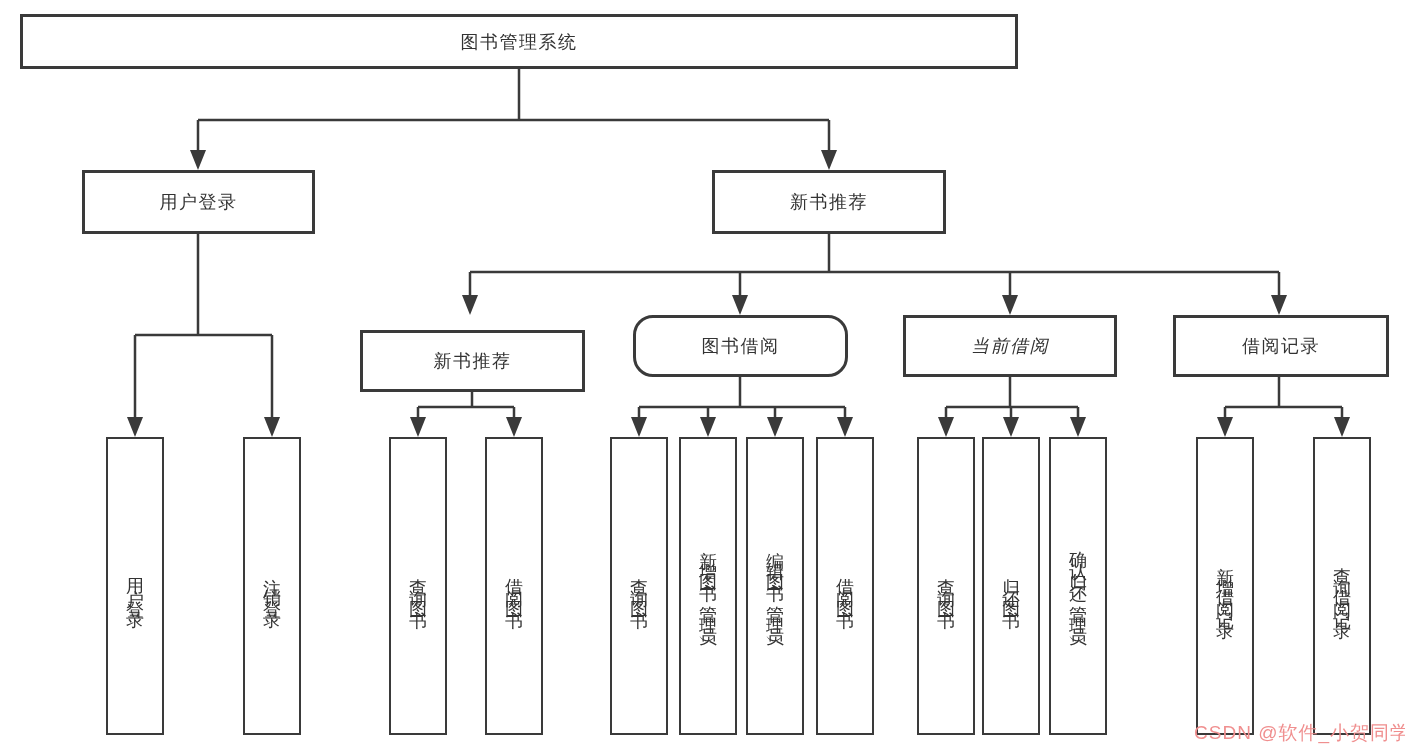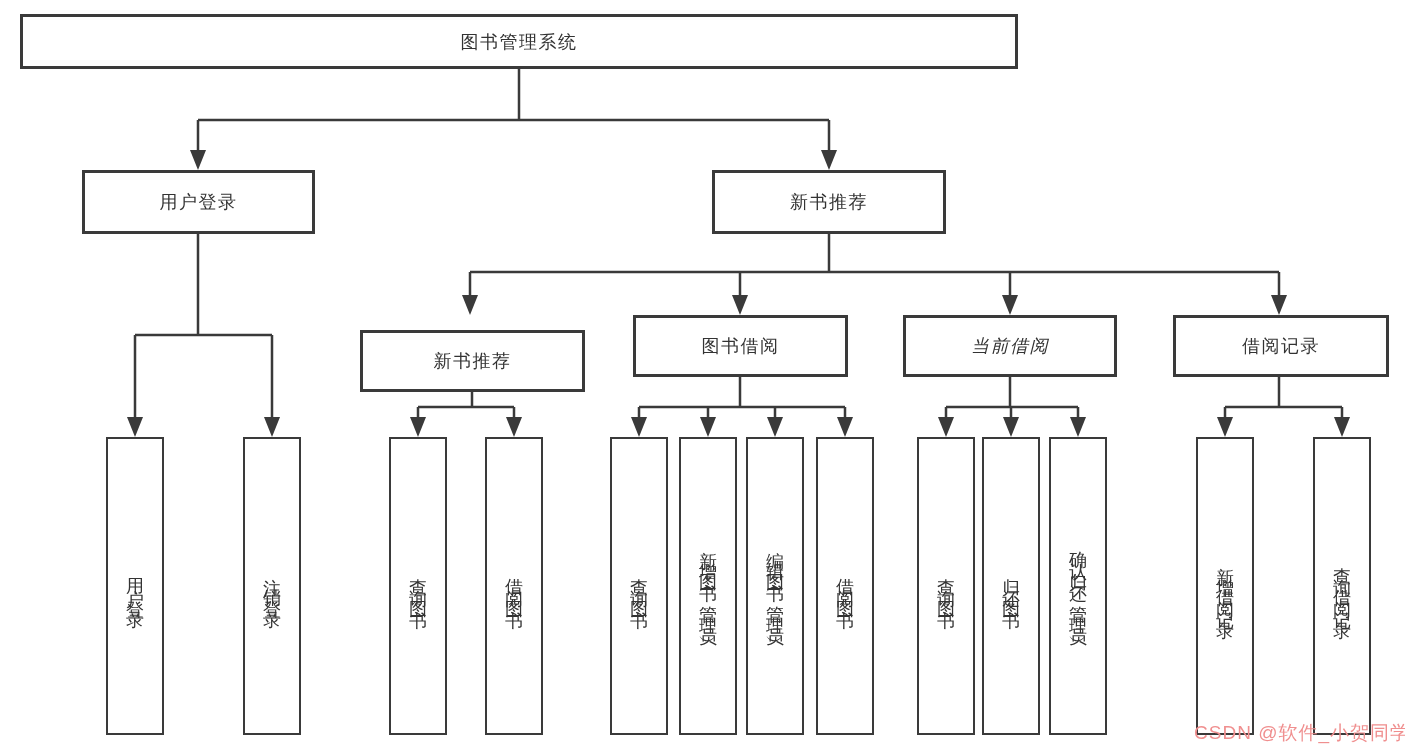--- a/index.html
+++ b/index.html
@@ -40,21 +40,21 @@
     font-size:19px;
     letter-spacing:1px;
     color:#f08f8f;
     white-space:nowrap;
   }
   
   .n-root{left:20px;top:14px;width:998px;height:55px;}
   .n-user-login{left:82px;top:170px;width:233px;height:64px;}
   .n-book-mgmt{left:712px;top:170px;width:234px;height:64px;}
   .n-l2-0{left:360px;top:330px;width:225px;height:62px;}
-  .n-l2-1{left:633px;top:315px;width:215px;height:62px;}
+  .n-l2-1{left:633px;top:315px;width:215px;height:62px;border-radius:20px;}
   .n-l2-2{left:903px;top:315px;width:214px;height:62px;font-style:italic;}
   .n-l2-3{left:1173px;top:315px;width:216px;height:62px;}
   
   .lf-0{left:106px;}  .lf-1{left:243px;}
   .lf-2{left:389px;}  .lf-3{left:485px;}
   .lf-4{left:610px;}  .lf-5{left:679px;}
   .lf-6{left:746px;}  .lf-7{left:816px;}
   .lf-8{left:917px;}  .lf-9{left:982px;}
   .lf-10{left:1049px;}
   .lf-11{left:1196px;} .lf-12{left:1313px;}

